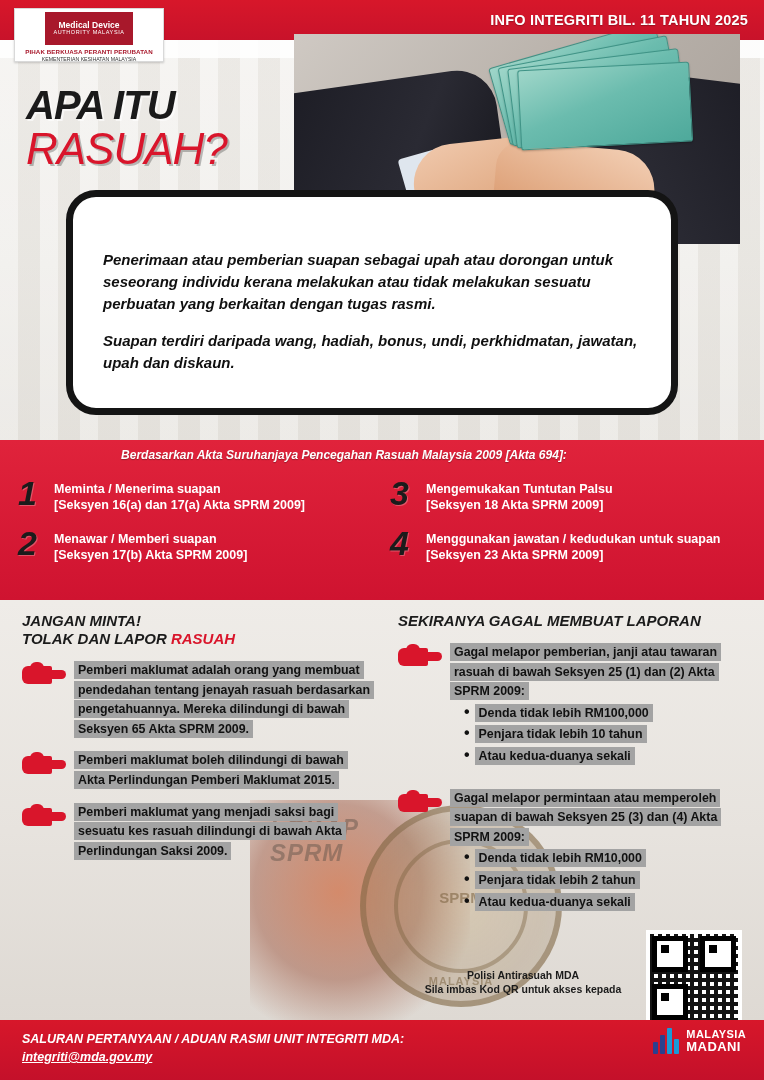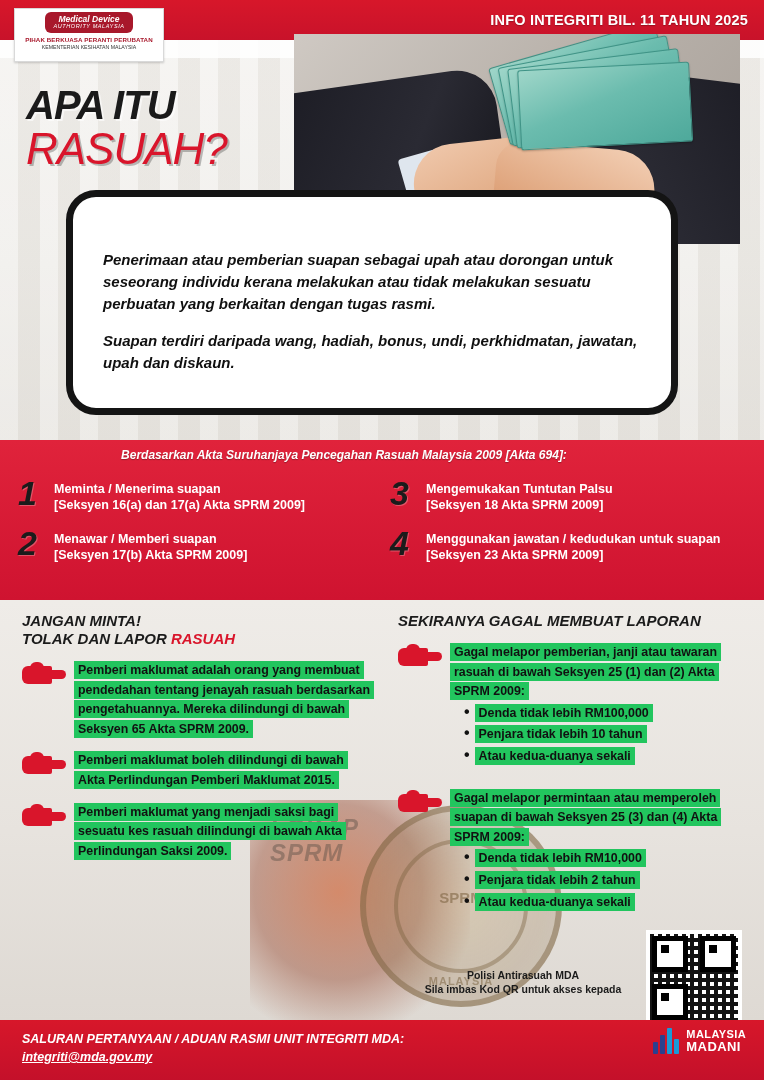--- a/index.html
+++ b/index.html
@@ -43,21 +43,21 @@
   
   .logo{
     position:absolute;left:14px;top:8px;width:150px;height:54px;
     background:#ffffff;border:1px solid #d9d9d9;
     box-shadow:0 1px 2px rgba(0,0,0,.18);
     display:flex;flex-direction:column;align-items:center;justify-content:flex-start;
     padding-top:3px;box-sizing:border-box;
   }
   .logo-badge{
     background:#a8182b;color:#fff;font-size:8.5px;font-weight:bold;line-height:1.05;
-    padding:3px 8px;text-align:center;border-radius:6px;font-style:italic;
+    padding:9px 8px;text-align:center;border-radius:0;
   }
   .logo-badge small{display:block;font-size:5.5px;font-weight:normal;letter-spacing:.6px;}
   .logo-sub{
     color:#a8182b;font-size:6.2px;font-weight:bold;letter-spacing:.1px;margin-top:3px;text-align:center;
   }
   .logo-sub2{color:#333;font-size:5.2px;margin-top:1px;text-align:center;}
 
   
   .title-wrap{position:absolute;left:26px;top:86px;}
   .t1{
@@ -192,21 +192,21 @@
   .hand-icon .palm{
     position:absolute;left:0;top:4px;width:30px;height:18px;background:#d9152b;border-radius:6px 2px 2px 6px;
   }
   .hand-icon .finger{
     position:absolute;left:26px;top:8px;width:18px;height:9px;background:#d9152b;border-radius:0 5px 5px 0;
   }
   .hand-icon .thumb{
     position:absolute;left:8px;top:0px;width:14px;height:9px;background:#d9152b;border-radius:6px 6px 0 0;
   }
   .hl{
-    background:#22c55e;color:#111;font-size:12.4px;font-weight:bold;line-height:1.42;
+    background:#a3a3a3;color:#111;font-size:12.4px;font-weight:bold;line-height:1.42;
     padding:2px 4px;box-decoration-break:clone;-webkit-box-decoration-break:clone;
   }
   .hl-block{flex:1;}
   .hl-block .hl{display:inline;}
   .sub-list{margin:2px 0 0 14px;padding:0;list-style:none;}
   .sub-list li{margin-top:2px;}
   .sub-list li:before{content:"\2022";color:#111;font-weight:bold;margin-right:5px;}
 
   
   .qr-note{

